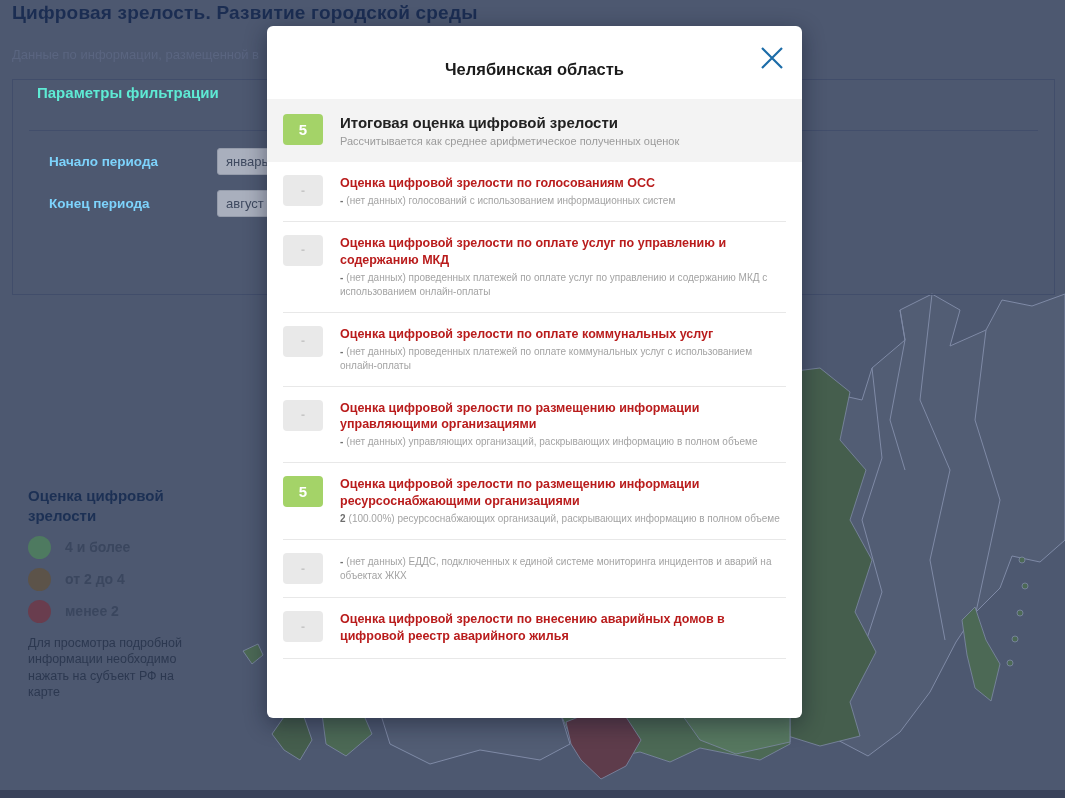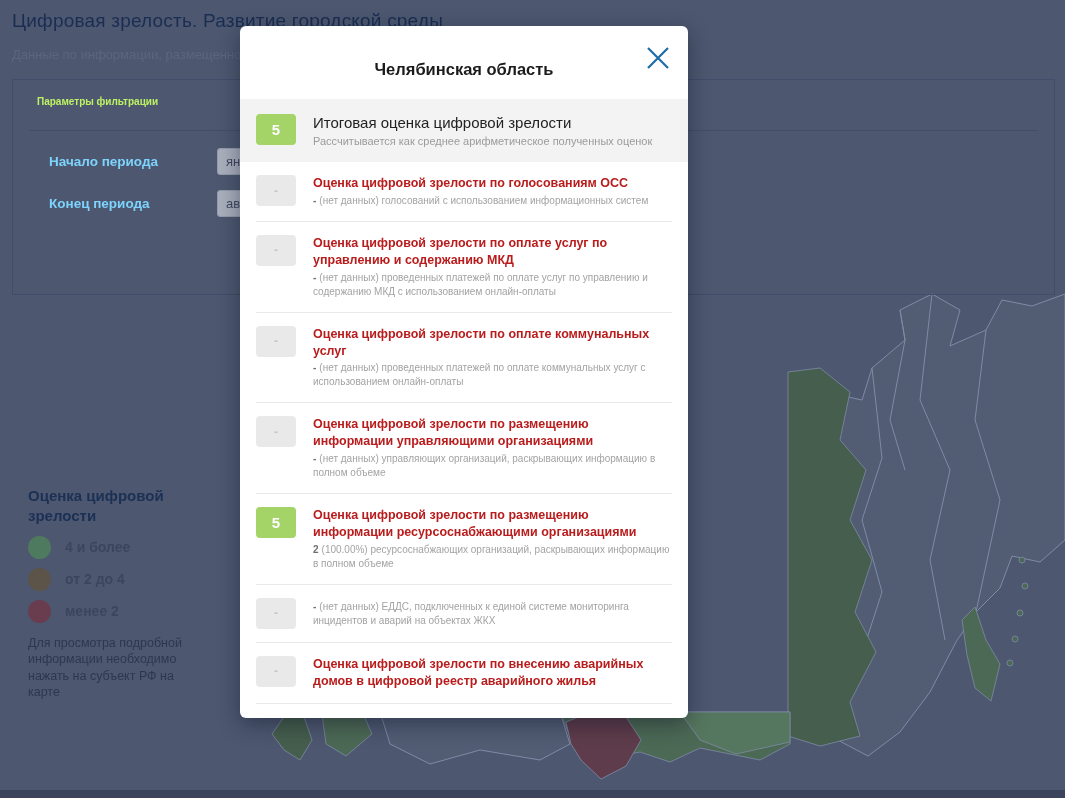--- a/index.html
+++ b/index.html
@@ -8,40 +8,40 @@
     width: 1065px; height: 798px;
     overflow: hidden;
     font-family: "Liberation Sans", sans-serif;
     background: #4d5870;
     position: relative;
   }
   .abs { position: absolute; }
 
   
   .page-title {
-    left: 12px; top: 10px;
-    font-size: 19px; font-weight: normal;
+    left: 12px; top: 2px;
+    font-size: 19px; font-weight: bold;
     color: #1b2d52; letter-spacing: .2px;
     z-index: 2;
     text-align: right;
   }
   .page-subtitle {
     left: 12px; top: 47px;
     font-size: 13px; color: #5a6580;
     z-index: 2;
   }
   .filter-panel {
     left: 12px; top: 79px;
     width: 1043px; height: 216px;
     border: 1px solid #414d6a;
     z-index: 2;
   }
   .filter-heading {
-    position: absolute; left: 24px; top: 16px;
-    font-size: 10px; font-weight: bold; color: #bef264;
+    position: absolute; left: 24px; top: 4px;
+    font-size: 15px; font-weight: bold; color: #5eead4;
   }
   .filter-divider {
     position: absolute; left: 16px; right: 16px; top: 50px;
     height: 1px; background: #424e6b;
   }
   .field-row {
     position: absolute; left: 36px;
     display: flex; align-items: center;
   }
   .field-row.r0 { top: 68px; }
@@ -86,22 +86,22 @@
   .map-svg path, .map-svg circle { shape-rendering: auto; }
   .region      { fill: var(--map-region); stroke: var(--map-border); stroke-width: 1; }
   .region-line { fill: none; stroke: var(--map-border); stroke-width: 1; }
   .g-dark  { fill: var(--map-green-dark);  stroke: var(--map-border); stroke-width: .8; }
   .g-mid   { fill: var(--map-green);       stroke: var(--map-border); stroke-width: .8; }
   .g-light { fill: var(--map-green-light); stroke: var(--map-border); stroke-width: .8; }
   .r-bad   { fill: var(--map-red);         stroke: var(--map-border); stroke-width: .8; }
 
   
   .modal {
-    left: 240px; top: 26px;
-    width: 448px; height: 692px;
+    left: 267px; top: 26px;
+    width: 535px; height: 692px;
     background: #ffffff;
     border-radius: 6px;
     box-shadow: 0 6px 22px rgba(10, 16, 34, 0.45);
     z-index: 10;
     overflow: hidden;
   }
   .modal-close {
     position: absolute; top: 16px; right: 14px;
     width: 32px; height: 32px;
     background: none; border: none; cursor: pointer;
@@ -121,21 +121,21 @@
   }
   .badge {
     flex: 0 0 40px; width: 40px; height: 31px;
     border-radius: 4px;
     display: flex; align-items: center; justify-content: center;
     font-size: 15px; font-weight: bold;
     margin-right: 17px;
   }
   .badge.scored { background: var(--score-filled-bg); color: #ffffff; }
   .badge.empty  { background: var(--score-empty-bg);  color: var(--score-empty-text); font-size: 12px; }
-  .summary-title { font-size: 15px; font-weight: normal; color: #222222; }
+  .summary-title { font-size: 15px; font-weight: bold; color: #222222; }
   .summary-sub   { font-size: 11px; color: #9b9b9b; margin-top: 4px; }
 
   .items { padding: 0 16px; }
   .item {
     display: flex; align-items: flex-start;
     padding: 13px 0;
     border-bottom: 1px solid #e8e8e8;
   }
   .item-body { flex: 1; }
   .item-title {

